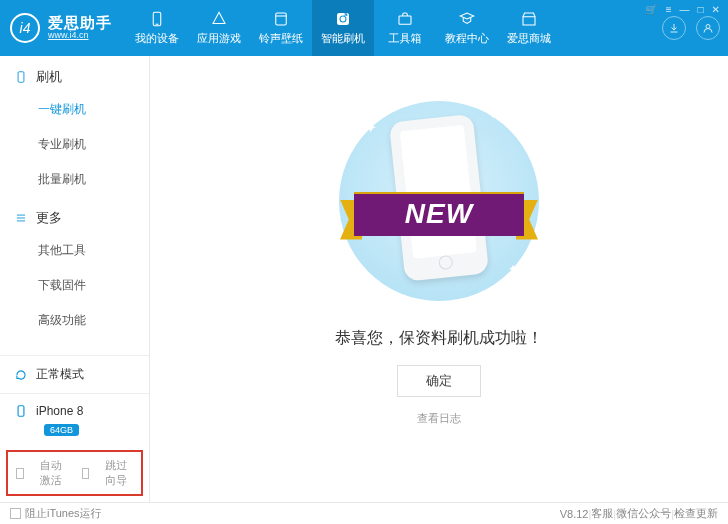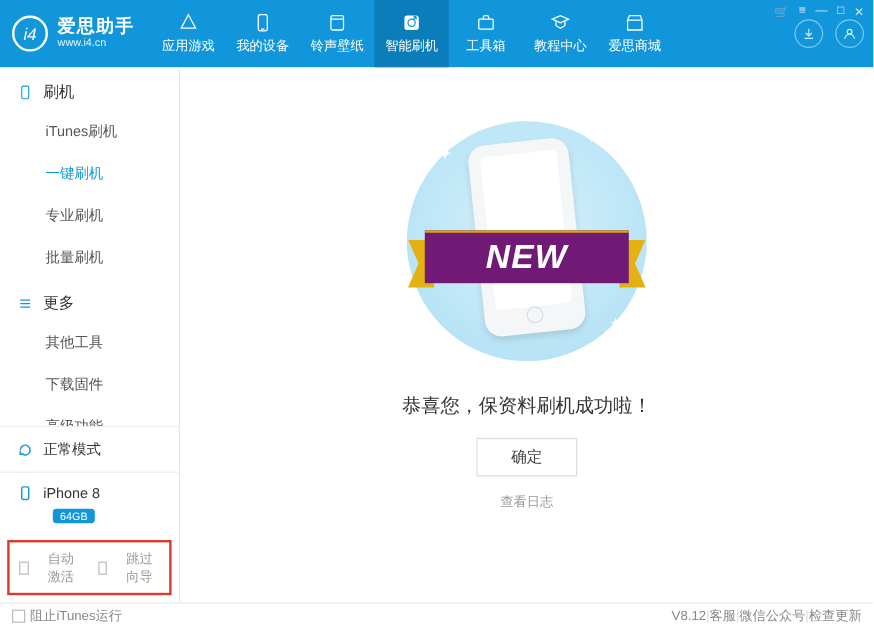--- a/index.html
+++ b/index.html
@@ -4,21 +4,21 @@
 <style>
   * { box-sizing: border-box; margin: 0; padding: 0; font-family: "Microsoft YaHei", Arial, sans-serif; }
   body { width: 728px; height: 524px; overflow: hidden; background: #fff; font-size: 12px; color: #333; }
 
   
   .titlebar { background: #1296db; height: 56px; display: flex; align-items: stretch; color: #fff; }
   .brand { display: flex; align-items: center; padding: 0 14px 0 10px; white-space: nowrap; }
   .brand-logo { width: 30px; height: 30px; border: 2px solid #fff; border-radius: 50%; display: flex; align-items: center; justify-content: center; font-weight: normal; font-size: 14px; color: #fff; font-style: italic; }
   .brand-text { margin-left: 8px; line-height: 1.1; }
   .brand-title { font-size: 15px; font-weight: bold; letter-spacing: 1px; }
-  .brand-sub { font-size: 9px; opacity: 0.9; }
+  .brand-sub { font-size: 9px; opacity: 0.9; text-decoration: underline; }
   .nav { display: flex; flex: 1; }
   .nav-item { width: 62px; display: flex; flex-direction: column; align-items: center; justify-content: center; gap: 3px; font-size: 11px; cursor: pointer; }
   .nav-item.active { background: #0b7dbb; }
   .nav-icon { width: 18px; height: 18px; display: flex; align-items: center; justify-content: center; }
   .nav-icon svg { width: 18px; height: 18px; fill: none; stroke: #fff; stroke-width: 1.4; }
   .tb-right { display: flex; align-items: center; gap: 10px; padding: 0 8px; }
   .tb-top { position: absolute; top: 4px; right: 8px; display: flex; gap: 8px; color: #cfe9f7; font-size: 10px; }
   .tb-top span { cursor: pointer; }
   .circle-btn { width: 24px; height: 24px; border: 1.5px solid #7fc8ec; border-radius: 50%; display: flex; align-items: center; justify-content: center; cursor: pointer; }
   .circle-btn svg { width: 12px; height: 12px; stroke: #d2ecf9; fill: none; stroke-width: 2; }
@@ -85,33 +85,33 @@
     <div class="brand-logo">i4</div>
     <div class="brand-text">
       <div class="brand-title">爱思助手</div>
       <div class="brand-sub">www.i4.cn</div>
     </div>
   </div>
   <div class="nav">
     <div class="nav-item">
       <span class="nav-icon">
           <svg viewBox="0 0 24 24">
-            <path d="M12 3 L20 18 H4 Z"></path>
-          </svg>
-        </span>
-      <span>应用游戏</span>
-    </div>
-    <div class="nav-item">
-      <span class="nav-icon">
-          <svg viewBox="0 0 24 24">
             <rect x="7" y="3" width="10" height="18" rx="2"></rect>
             <line x1="10" y1="19" x2="14" y2="19"></line>
           </svg>
         </span>
       <span>我的设备</span>
+    </div>
+    <div class="nav-item">
+      <span class="nav-icon">
+          <svg viewBox="0 0 24 24">
+            <path d="M12 3 L20 18 H4 Z"></path>
+          </svg>
+        </span>
+      <span>应用游戏</span>
     </div>
     <div class="nav-item">
       <span class="nav-icon">
           <svg viewBox="0 0 24 24">
             <rect x="5" y="4" width="14" height="16" rx="2"></rect>
             <path d="M5 8 H19"></path>
           </svg>
         </span>
       <span>铃声壁纸</span>
     </div>
@@ -172,21 +172,20 @@
 
 <div class="body">
   <div class="sidebar">
     <div class="side-scroll">
       <div class="side-group-h">
         <svg viewBox="0 0 24 24">
             <rect x="7" y="3" width="10" height="18" rx="2"></rect>
           </svg>
         <span>刷机</span>
       </div>
-      <div class="side-item">iTunes刷机</div>
       <div class="side-item active">一键刷机</div>
       <div class="side-item">专业刷机</div>
       <div class="side-item">批量刷机</div>
 
       <div class="side-group-h">
         <svg viewBox="0 0 24 24">
             <line x1="5" y1="7" x2="19" y2="7"></line>
             <line x1="5" y1="12" x2="19" y2="12"></line>
             <line x1="5" y1="17" x2="19" y2="17"></line>
           </svg>

